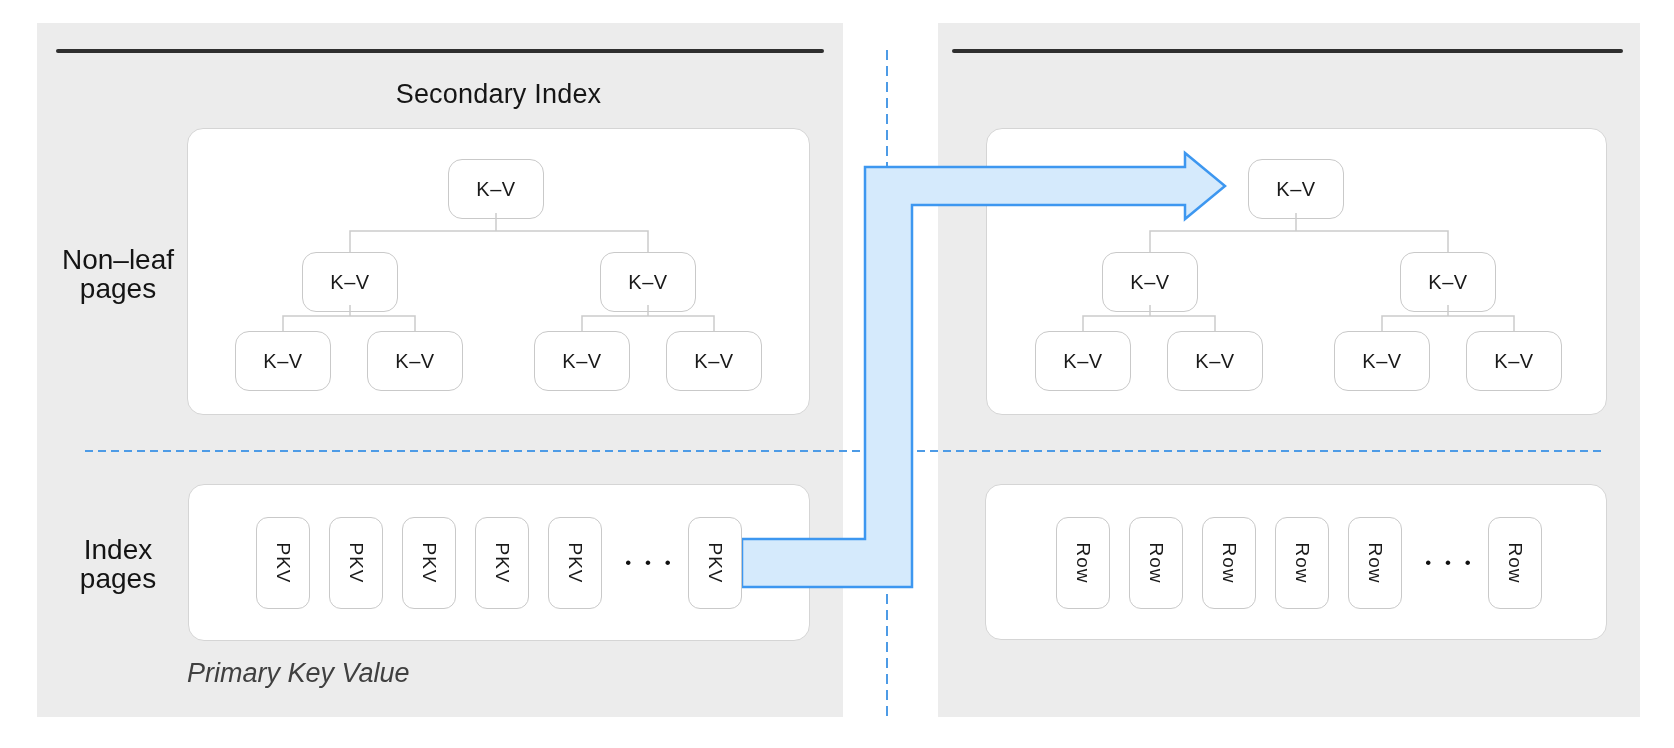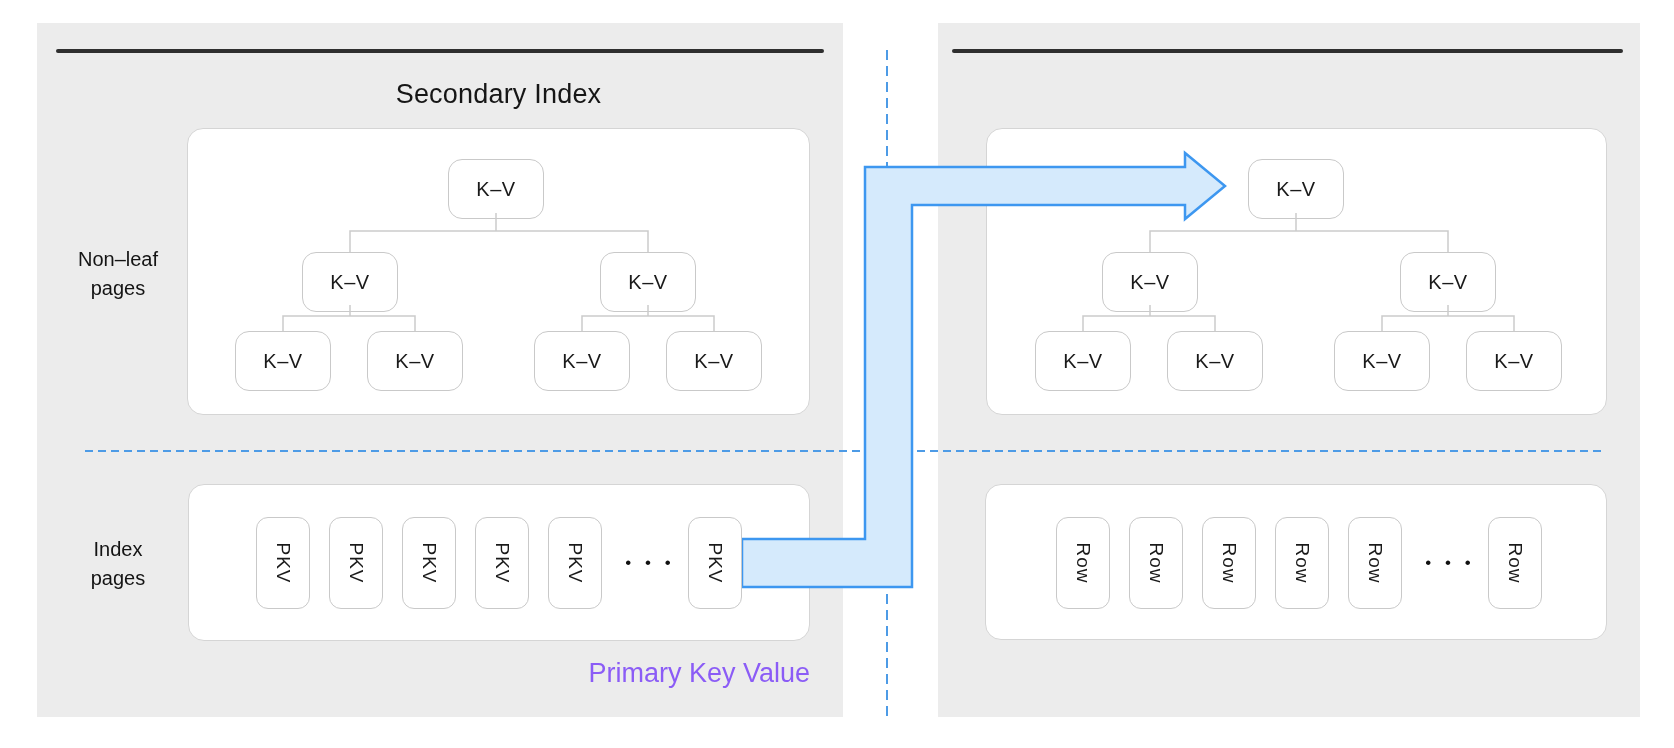--- a/index.html
+++ b/index.html
@@ -28,24 +28,24 @@
   }
   .leaf-node{
     position:absolute;width:54px;height:92px;background:#fff;border:1.5px solid #c9c9c9;border-radius:12px;
     box-sizing:border-box;display:flex;align-items:center;justify-content:center;
     font-size:19px;color:#1a1a1a;
   }
   .leaf-node span{transform:rotate(90deg);white-space:nowrap;letter-spacing:1px;}
   .leaf-node.over-arrow{z-index:6;}
   .dots{position:absolute;top:549px;width:70px;height:28px;text-align:center;
     font-size:17px;word-spacing:9px;color:#111;line-height:28px;}
-  .side-label{position:absolute;left:33px;width:170px;text-align:center;font-size:20px;line-height:29px;color:#141414;}
+  .side-label{position:absolute;left:33px;width:170px;text-align:center;font-size:28px;line-height:29px;color:#141414;}
   #label-nonleaf{top:245px;}
   #label-leaf{top:535px;}
-  .caption{position:absolute;left:187px;width:623px;top:658px;text-align:right;font-size:27px;color:#8b5cf6;}
+  .caption{position:absolute;left:187px;width:623px;top:658px;text-align:left;font-size:27px;color:#404040;font-style:italic;}
   #overlay{position:absolute;left:0;top:0;z-index:5;pointer-events:none;}
 </style>
 </head>
 <body>
 
 <div id="stage">
 
   <div class="panel" id="panel-left"></div>
   <div class="panel" id="panel-right"></div>
 

